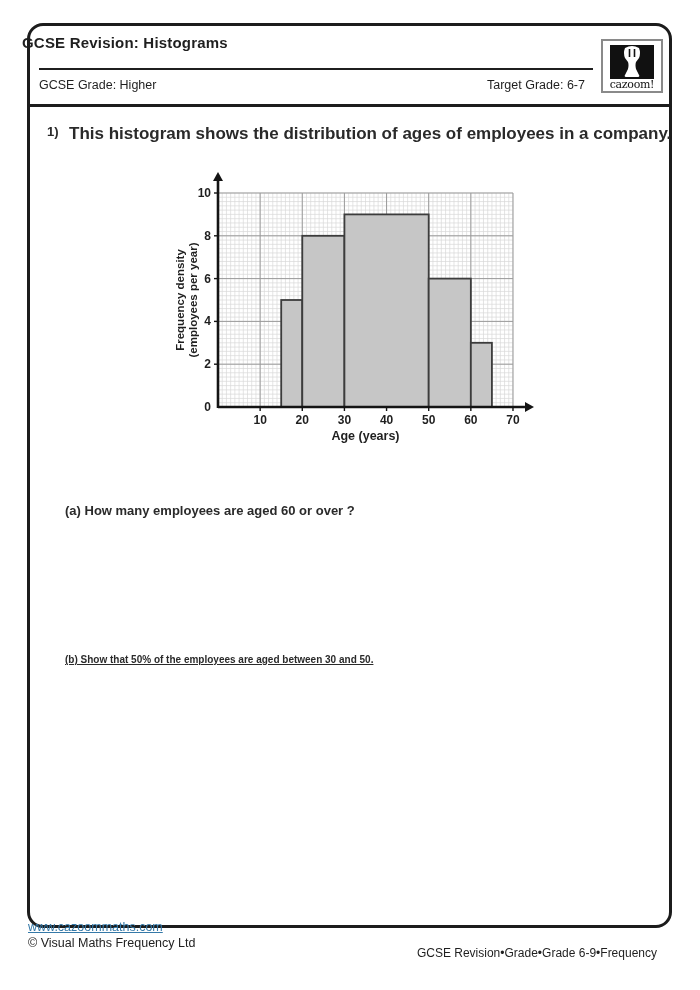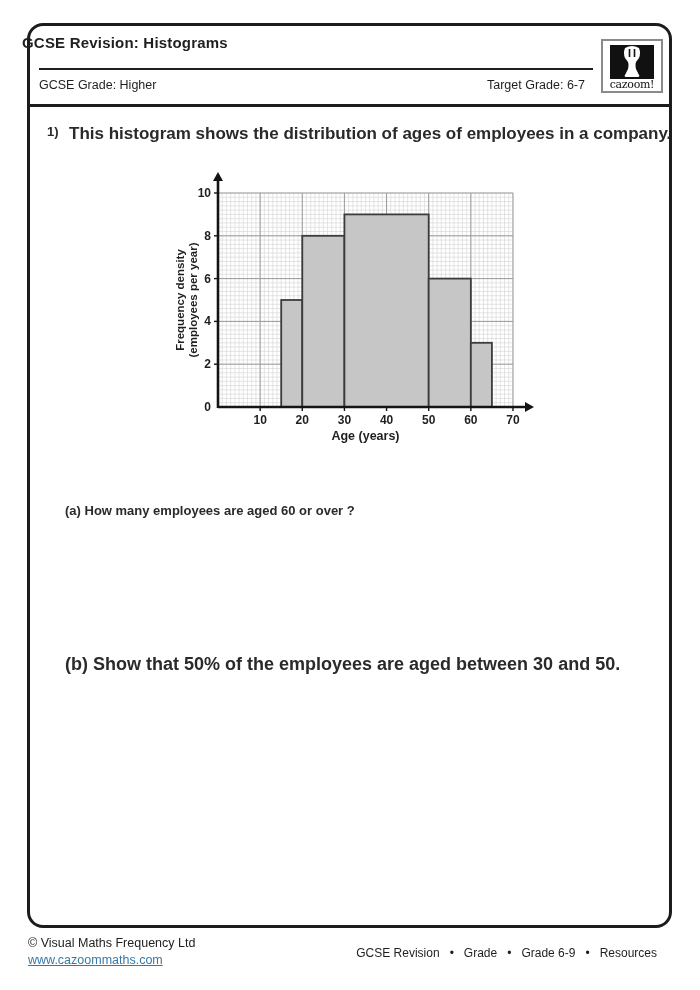--- a/index.html
+++ b/index.html
@@ -45,32 +45,32 @@
   .q-intro{
     position:absolute;left:69px;top:124px;font-size:17px;font-weight:bold;
   }
   .chart-wrap{
     position:absolute;left:168px;top:150px;width:372px;height:300px;
   }
   .part-a{
     position:absolute;left:65px;top:484px;font-size:13px;font-weight:bold;margin-top:19px;
   }
   .part-b{
-    position:absolute;left:65px;top:654px;font-size:18px;font-weight:bold;
+    position:absolute;left:65px;top:654px;font-size:10px;font-weight:bold;text-decoration:underline;
   }
   .footer-copyright{
     position:absolute;left:28px;top:936px;font-size:12.5px;color:#222;
   }
   .footer-link{
-    position:absolute;left:28px;top:953px;font-size:12.5px;color:#3579a8;
+    position:absolute;left:28px;top:920px;font-size:12.5px;color:#3579a8;
     text-decoration:underline;cursor:pointer;
   }
   .footer-tags{
     position:absolute;right:43px;top:946px;font-size:12px;color:#1f1f1f;
-    display:flex;align-items:flex-end;gap:10px;
+    display:flex;align-items:flex-end;gap:0;
   }
   .footer-tags .bullet{font-size:12px;color:#1f1f1f;}
 </style>
 </head>
 <body>
 
 <div class="page-border"></div>
 
 <div class="title">GCSE Revision: Histograms</div>
 <div class="title-underline"></div>
@@ -274,14 +274,14 @@
 
 <div class="footer-copyright">© Visual Maths Frequency Ltd</div>
 <a class="footer-link">www.cazoommaths.com</a>
 <div class="footer-tags">
     <span>GCSE Revision</span>
     <span class="bullet">•</span>
     <span>Grade</span>
     <span class="bullet">•</span>
     <span>Grade 6-9</span>
     <span class="bullet">•</span>
-    <span>Resources</span>
+    <span>Frequency</span>
   </div>
 
 </body></html>

